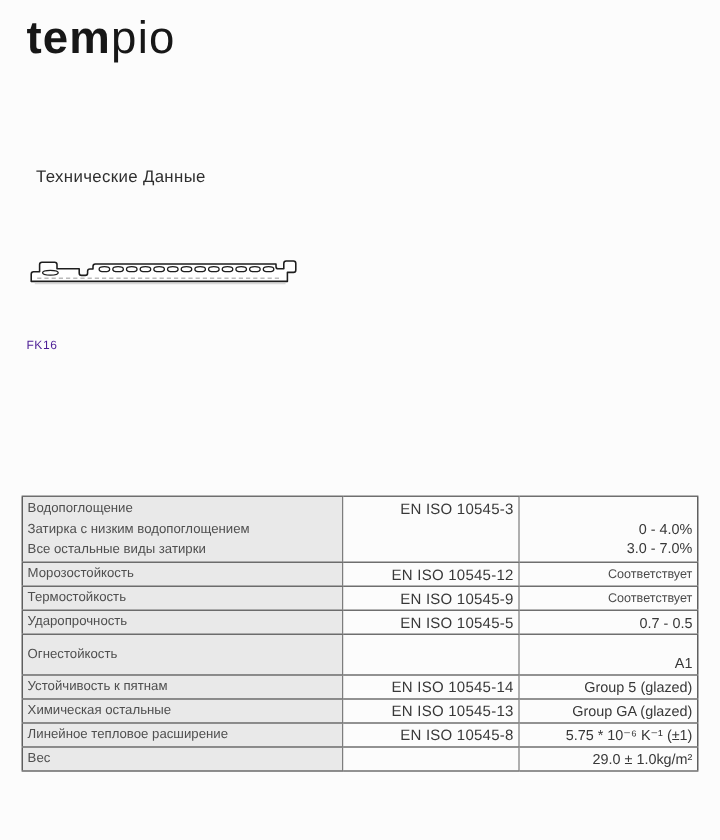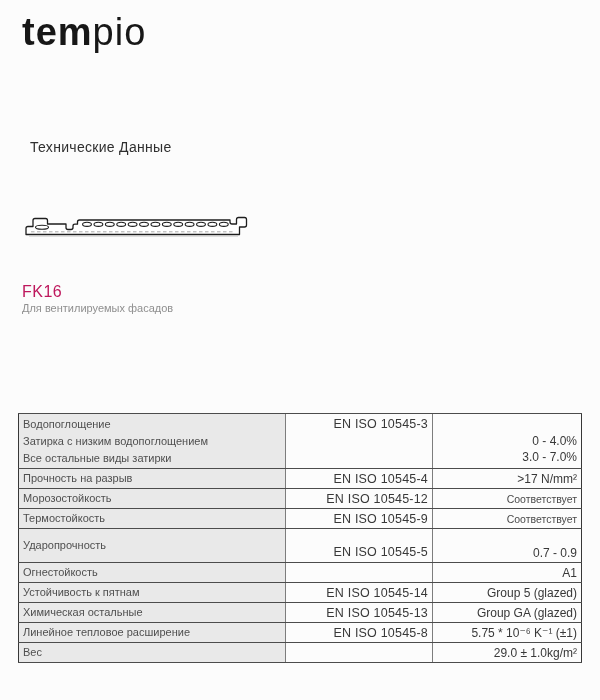--- a/index.html
+++ b/index.html
@@ -18,21 +18,21 @@
   .logo .light{font-weight:400;}
   .product-name{position:absolute;left:23px;top:58px;font-size:19px;letter-spacing:.6px;color:#2b2b2b;}
 
   
   .section-title{position:absolute;left:30px;top:139px;font-size:14px;letter-spacing:.3px;color:#2f2f2f;text-underline-offset:3px;}
 
   
   .drawing{position:absolute;left:19px;top:215px;}
 
   
-  .code{position:absolute;left:22px;top:283px;font-size:16px;letter-spacing:.5px;color:#be185d;}
+  .code{position:absolute;left:22px;top:283px;font-size:10px;letter-spacing:.5px;color:#4c1d95;}
   .code-desc{position:absolute;left:22px;top:302px;font-size:11px;color:#8f8f8f;}
 
   
   table.spec{
     position:absolute;left:18px;top:413px;
     width:563px;border-collapse:collapse;table-layout:fixed;
     border:1px solid #383838;
   }
   table.spec td{
     border-top:1px solid #4c4c4c;border-bottom:1px solid #4c4c4c;
@@ -87,49 +87,39 @@
         <ellipse cx="147.8" cy="9.3" rx="4.4" ry="2.1" fill="#ffffff" stroke="#1e1e1e" stroke-width="1.1"></ellipse>
         <ellipse cx="159.2" cy="9.3" rx="4.4" ry="2.1" fill="#ffffff" stroke="#1e1e1e" stroke-width="1.1"></ellipse>
         <ellipse cx="170.60000000000002" cy="9.3" rx="4.4" ry="2.1" fill="#ffffff" stroke="#1e1e1e" stroke-width="1.1"></ellipse>
         <ellipse cx="182" cy="9.3" rx="4.4" ry="2.1" fill="#ffffff" stroke="#1e1e1e" stroke-width="1.1"></ellipse>
         <ellipse cx="193.4" cy="9.3" rx="4.4" ry="2.1" fill="#ffffff" stroke="#1e1e1e" stroke-width="1.1"></ellipse>
         <ellipse cx="204.8" cy="9.3" rx="4.4" ry="2.1" fill="#ffffff" stroke="#1e1e1e" stroke-width="1.1"></ellipse>
       </g>
   </svg>
 
   <div class="code">FK16</div>
-  <div class="code-desc">Для вентилируемых фасадов</div>
 
   <table class="spec">
     <colgroup>
         <col class="c1">
         <col class="c2">
         <col class="c3">
       </colgroup>
     <tbody>
         <tr>
           <td class="c-prop">
             <div>Водопоглощение</div>
             <div>Затирка с низким водопоглощением</div>
             <div>Все остальные виды затирки</div>
           </td>
           <td class="c-std">EN ISO 10545-3</td>
           <td class="c-val">
             <div class="spacer"></div>
             <div>0 - 4.0%</div>
             <div>3.0 - 7.0%</div>
-          </td>
-        </tr>
-        <tr>
-          <td class="c-prop">
-            <div>Прочность на разрыв</div>
-          </td>
-          <td class="c-std">EN ISO 10545-4</td>
-          <td class="c-val">
-            <div>&gt;17 N/mm²</div>
           </td>
         </tr>
         <tr>
           <td class="c-prop">
             <div>Морозостойкость</div>
           </td>
           <td class="c-std">EN ISO 10545-12</td>
           <td class="c-val">
             <div class="muted-val">Соответствует</div>
           </td>
@@ -142,21 +132,21 @@
           <td class="c-val">
             <div class="muted-val">Соответствует</div>
           </td>
         </tr>
         <tr>
           <td class="c-prop">
             <div>Ударопрочность</div>
           </td>
           <td class="c-std">EN ISO 10545-5</td>
           <td class="c-val">
-            <div>0.7 - 0.9</div>
+            <div>0.7 - 0.5</div>
           </td>
         </tr>
         <tr>
           <td class="c-prop">
             <div>Огнестойкость</div>
           </td>
           <td class="c-std"></td>
           <td class="c-val">
             <div>A1</div>
           </td>

